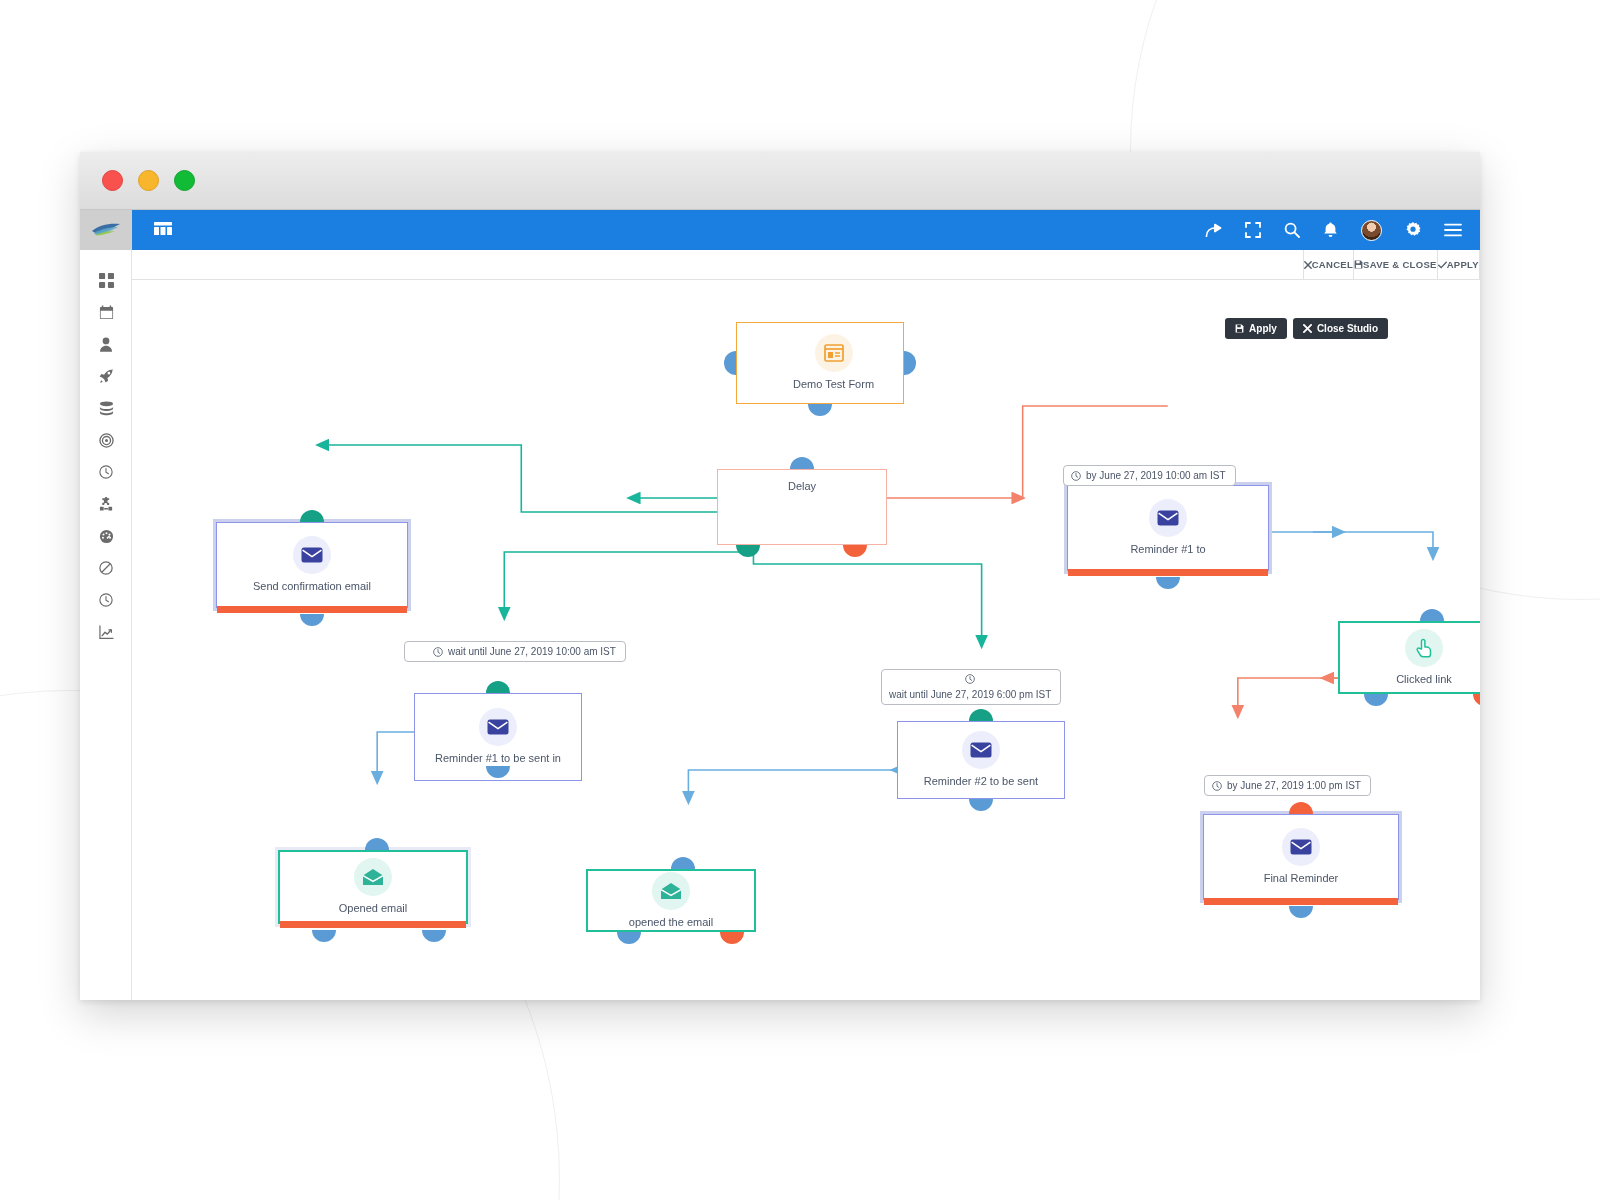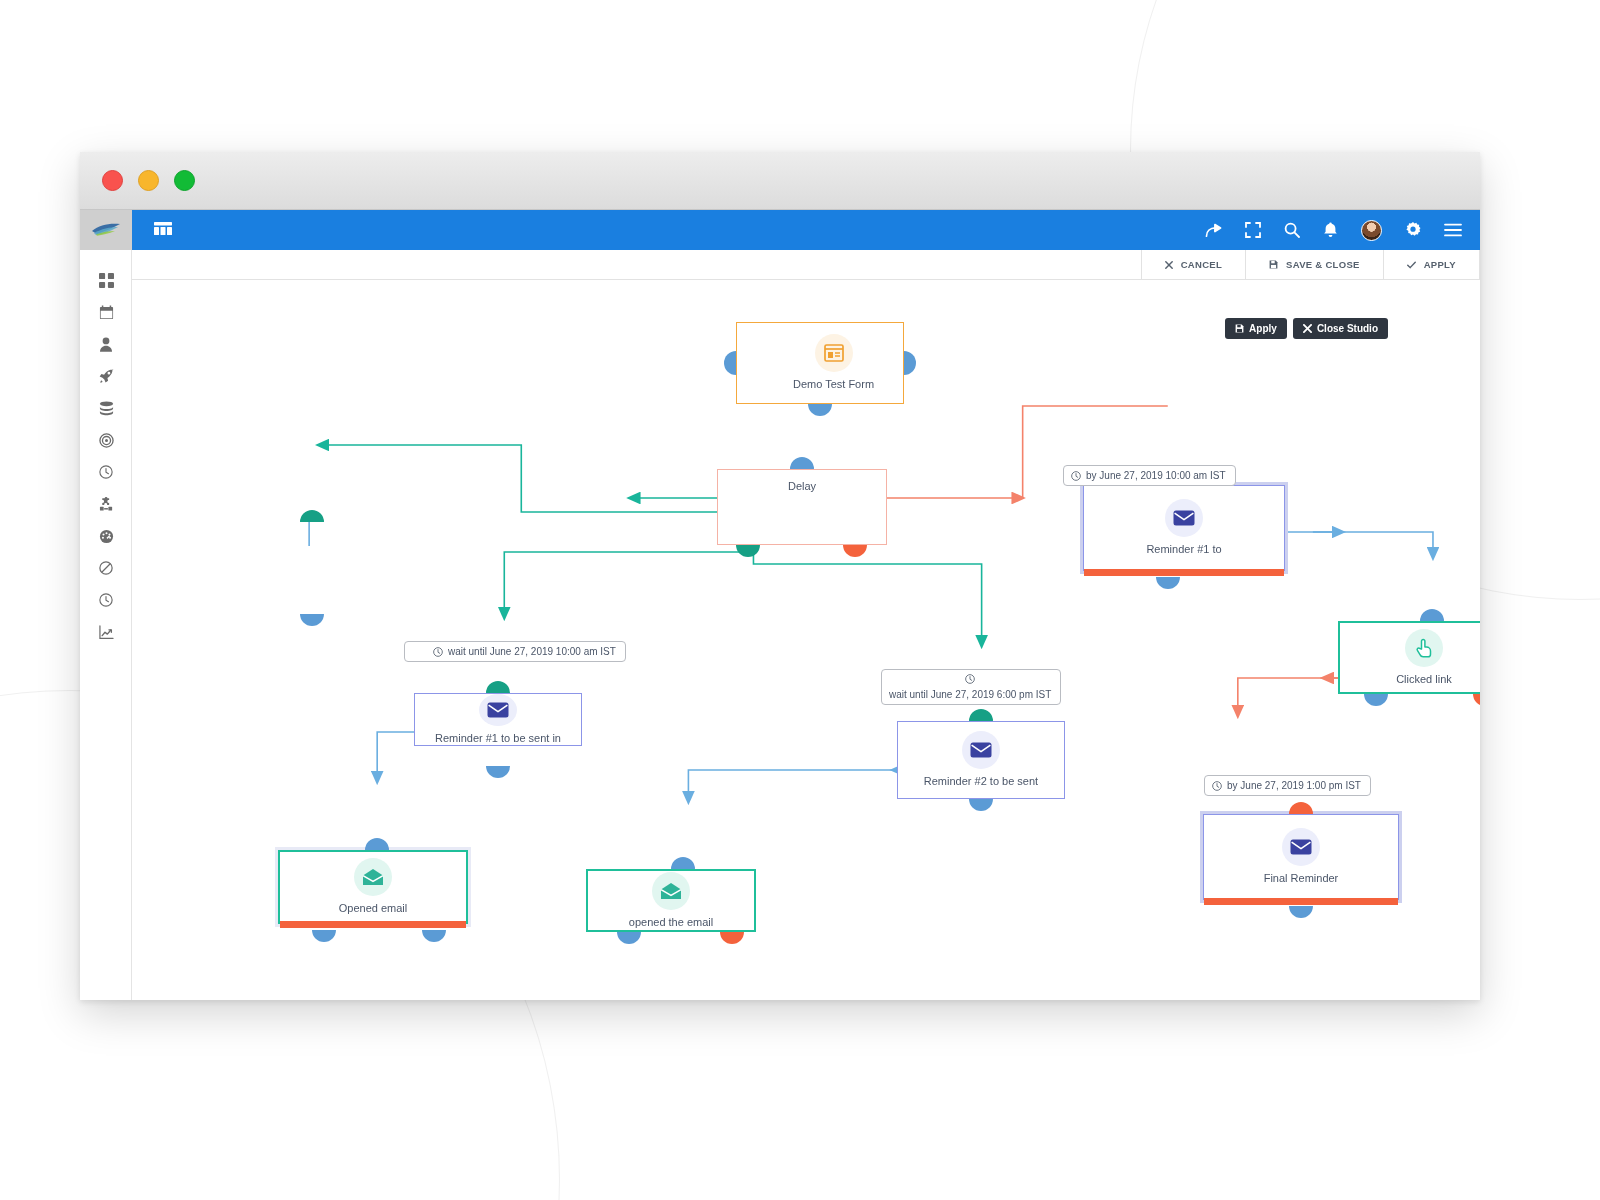--- a/index.html
+++ b/index.html
@@ -92,22 +92,22 @@
   }
 
   
   .actionbar {
     height: 30px;
     background: #ffffff;
     border-bottom: 1px solid #e2e2e2;
     display: flex; align-items: stretch; justify-content: flex-end;
   }
   .act-btn {
-    display: flex; align-items: center; gap: 8px;
-    padding: 0 23px;
+    display: flex; align-items: center; gap: 0;
+    padding: 0 0;
     font-size: 9.5px; font-weight: bold;
     letter-spacing: 0.3px;
     color: #56616e;
     border-left: 1px solid #e2e2e2;
     text-transform: uppercase;
     white-space: nowrap;
   }
   .act-btn:last-child { border-right: 1px solid #e2e2e2; }
 
   
@@ -473,37 +473,47 @@
           <div class="port right p-blue" style="left:772px; top:71px;"></div>
           <div class="port bottom p-blue" style="left:676px; top:124px;"></div>
 
           <div class="node delay" style="left:585px; top:189px; width:170px; height:76px; justify-content:flex-start; padding-top:10px;">
             <div class="n-label">Delay</div>
           </div>
           <div class="port top p-blue" style="left:658px; top:177px;"></div>
           <div class="port bottom p-green" style="left:604px; top:265px;"></div>
           <div class="port bottom p-red" style="left:711px; top:265px;"></div>
 
-          <div class="port top p-green" style="left:168px; top:230px;"></div>
-          <div class="port bottom p-blue" style="left:168px; top:334px;"></div>
-
-          <div class="node email selected" style="left:935px; top:205px; width:202px; height:86px;margin-left:16px;">
+          <div class="node email selected" style="left:84px; top:242px; width:192px; height:86px;">
             <div class="n-icon">
               <svg width="22" height="16" viewBox="0 0 22 16">
                 <rect x="0.5" y="0.5" width="21" height="15" rx="2.5" fill="#3a42a0"></rect>
                 <path d="M1.6 3.2L11 9.6l9.4-6.4" fill="none" stroke="#fff" stroke-width="1.6" stroke-linejoin="round"></path>
               </svg>
             </div>
+            <div class="n-label">Send confirmation email</div>
+            <div class="redbar"></div>
+          </div>
+          <div class="port top p-green" style="left:168px; top:230px;"></div>
+          <div class="port bottom p-blue" style="left:168px; top:334px;"></div>
+
+          <div class="node email selected" style="left:935px; top:205px; width:202px; height:86px;">
+            <div class="n-icon">
+              <svg width="22" height="16" viewBox="0 0 22 16">
+                <rect x="0.5" y="0.5" width="21" height="15" rx="2.5" fill="#3a42a0"></rect>
+                <path d="M1.6 3.2L11 9.6l9.4-6.4" fill="none" stroke="#fff" stroke-width="1.6" stroke-linejoin="round"></path>
+              </svg>
+            </div>
             <div class="n-label">Reminder #1 to</div>
             <div class="redbar"></div>
           </div>
           <div class="port top p-red" style="left:1024px; top:193px;"></div>
           <div class="port bottom p-blue" style="left:1024px; top:297px;"></div>
 
-          <div class="node email" style="left:282px; top:413px; width:168px; height:53px;">
+          <div class="node email" style="left:282px; top:413px; width:168px; height:88px;">
             <div class="n-icon">
               <svg width="22" height="16" viewBox="0 0 22 16">
                 <rect x="0.5" y="0.5" width="21" height="15" rx="2.5" fill="#3a42a0"></rect>
                 <path d="M1.6 3.2L11 9.6l9.4-6.4" fill="none" stroke="#fff" stroke-width="1.6" stroke-linejoin="round"></path>
               </svg>
             </div>
             <div class="n-label">Reminder #1 to be sent in</div>
           </div>
           <div class="port top p-green" style="left:354px; top:401px;"></div>
           <div class="port bottom p-blue" style="left:354px; top:486px;"></div>

